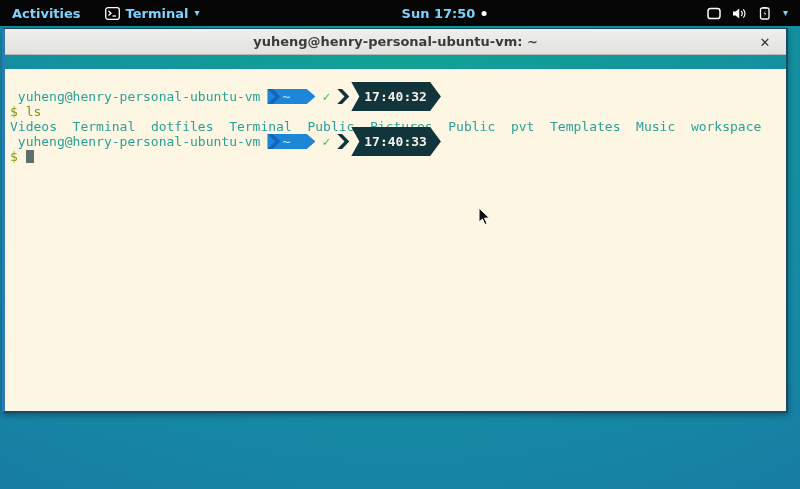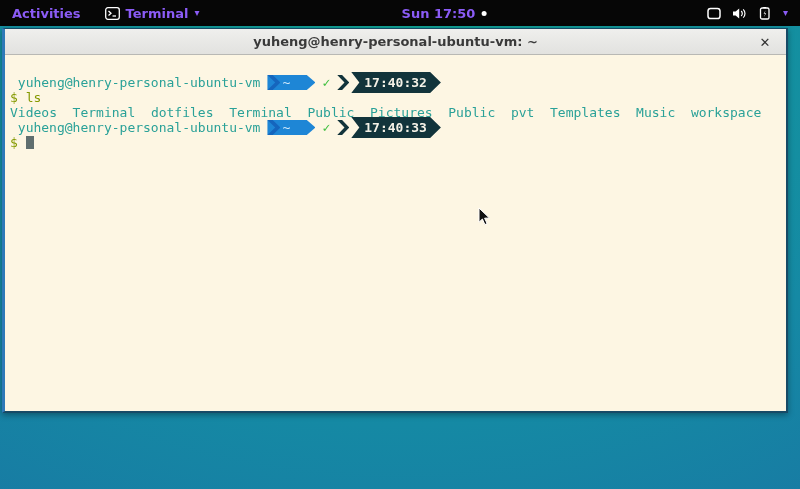--- a/index.html
+++ b/index.html
@@ -6,41 +6,41 @@
   html,body { width:800px; height:489px; overflow:hidden; }
   body {
     font-family:"DejaVu Sans","Liberation Sans",sans-serif;
     background: radial-gradient(120% 140% at 50% 10%, var(--desktop_teal) 0%, var(--desktop_mid) 55%, var(--desktop_blue) 100%);
     position:relative;
   }
 
   
   .top-bar {
     position:absolute; left:0; top:0; width:800px; height:26px;
-    background:var(--topbar_bg); color:#8b5cf6;
+    background:var(--topbar_bg); color:#7dd3fc;
     display:flex; align-items:center;
     font-size:13px; font-weight:700;
   }
   .tb-item { padding:0 12px; height:26px; display:flex; align-items:center; gap:6px; cursor:default; }
   .tb-center { position:absolute; left:50%; transform:translateX(-50%); height:36px; display:flex; align-items:center; gap:6px;margin-left:44px; }
   .notif-dot { width:5px; height:5px; border-radius:50%; background:#fff; display:inline-block; }
   .tb-right { position:absolute; right:4px; top:0; height:26px; display:flex; align-items:center; gap:11px; padding:0 8px; }
   .caret { font-size:10px; line-height:1; }
   .tb-icon { display:flex; align-items:center; }
   .term-glyph-box svg, .tb-icon svg { display:block; }
 
   
   .window {
     position:absolute; left:2px; top:28px; width:786px; height:385px;
     border-left:3px solid var(--window_border_blue);
     border-right:2px solid var(--window_border_dark);
     border-bottom:2px solid var(--window_border_dark);
     border-top:1px solid var(--window_border_dark);
     box-shadow:0 2px 6px rgba(0,0,0,.35);
-    display:flex; flex-direction:column;
+    display:flex; flex-direction:column;gap:14px;
   }
   .titlebar {
     height:26px; flex:0 0 26px;
     background:linear-gradient(#efefed,#e2e2df);
     border-bottom:1px solid #b8b8b4;
     display:flex; align-items:center; position:relative;
   }
   .titlebar .title {
     flex:1; text-align:center; font-size:13px; font-weight:700; color:#3a3a3a;
   }
@@ -78,21 +78,21 @@
     position:absolute; left:0; top:0; bottom:0; width:13px;
     background:var(--powerline_blue_dark);
     clip-path:polygon(0% 0%, 40% 0%, 100% 50%, 40% 100%, 0% 100%, 60% 50%);
   }
   .pl-chev-dark {
     width:12px; height:15px; background:var(--powerline_dark); margin-right:2px;
     clip-path:polygon(0% 0%, 40% 0%, 100% 50%, 40% 100%, 0% 100%, 60% 50%);
     display:inline-block;
   }
   .pl-dark {
-    height:21px; background:var(--powerline_dark); color:var(--powerline_dark_text);
+    height:29px; background:var(--powerline_dark); color:var(--powerline_dark_text);
     clip-path:polygon(0% 0%, 88% 0%, 100% 50%, 88% 100%, 0% 100%, 9% 50%);
     display:flex; align-items:center; padding:0 14px 0 13px; font-weight:700;
   }
 
   
   .mouse-cursor { position:absolute; left:478px; top:207px; }
 </style>
 </head>
 <body>
 

